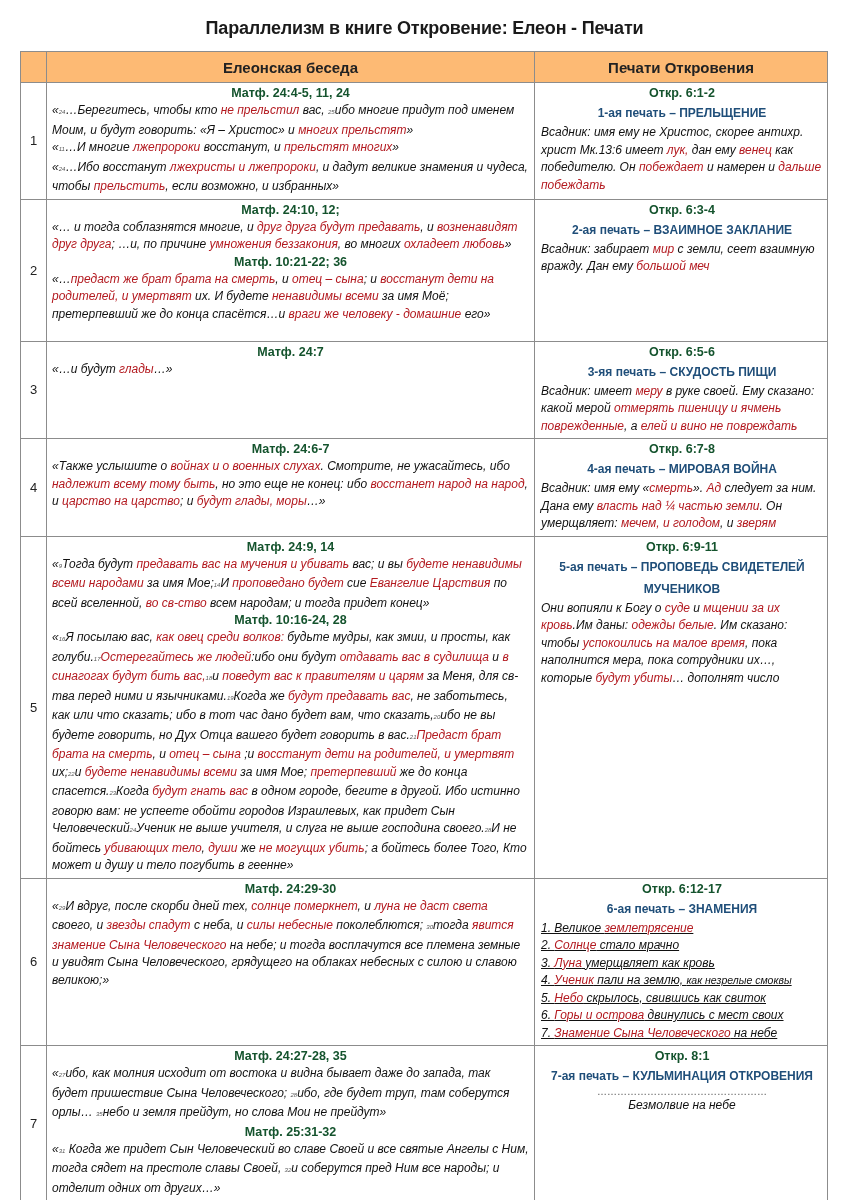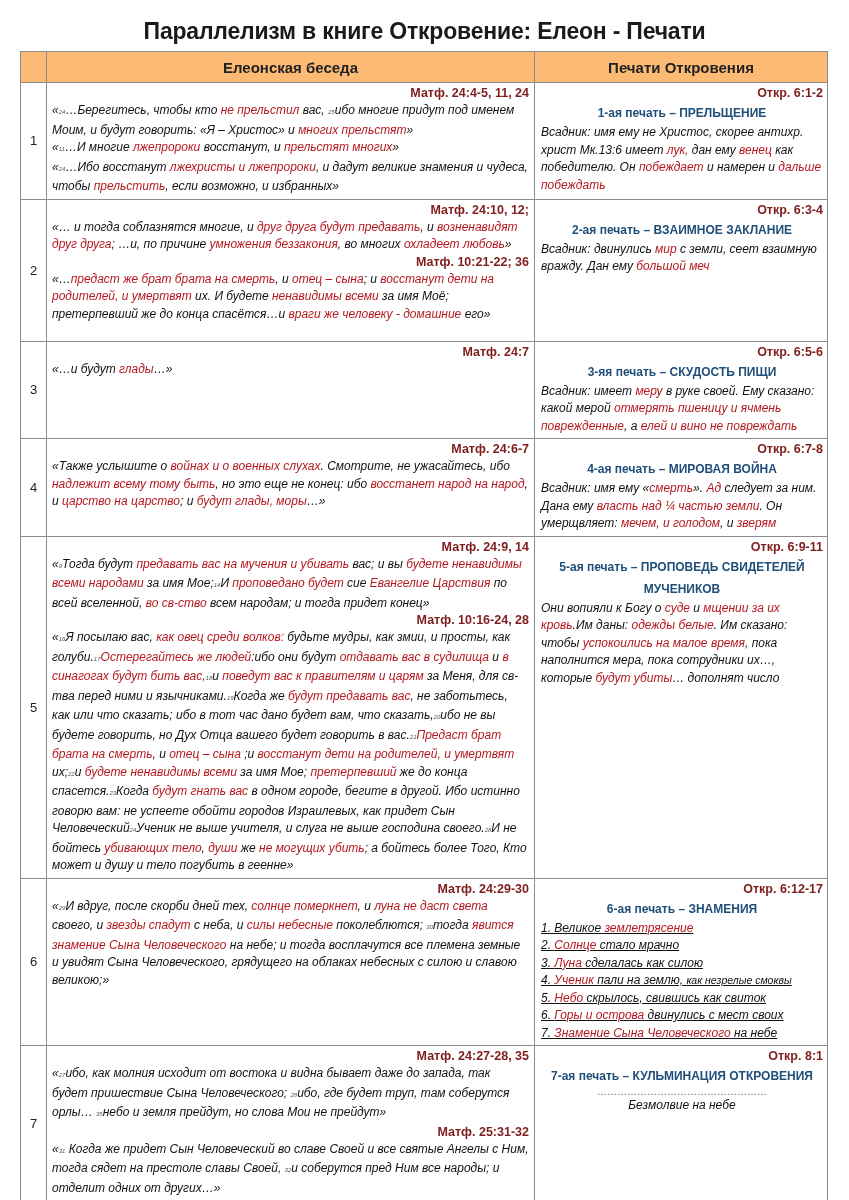--- a/index.html
+++ b/index.html
@@ -1,24 +1,24 @@
 <!DOCTYPE html>
 <html><head>
 <meta charset="utf-8">
 <style>
   html, body { margin: 0; padding: 0; background: #ffffff; }
   body { width: 849px; height: 1200px; position: relative; font-family: "Liberation Sans", "DejaVu Sans", sans-serif; color: #111; }
-  .title { position: absolute; left: 0; top: 18px; width: 849px; text-align: center; font-size: 23px; font-weight: bold; color: #1a1a1a; letter-spacing: -0.2px; }
+  .title { position: absolute; left: 0; top: 18px; width: 849px; text-align: center; font-size: 18px; font-weight: bold; color: #1a1a1a; letter-spacing: -0.2px; }
   table.grid { position: absolute; left: 20px; top: 51px; width: 807px; border-collapse: collapse; table-layout: fixed; }
   table.grid td, table.grid th { border: 1.5px solid #8c8c8c; vertical-align: top; padding: 0; }
   col.c-num { width: 26px; } col.c-left { width: 488px; } col.c-right { width: 293px; }
   th { height: 30px; background: #fdba74; font-size: 15px; font-weight: bold; color: #222; text-align: center; vertical-align: middle !important; }
   td.num { text-align: center; vertical-align: middle !important; font-size: 13px; color: #222; }
   .cell { padding: 2px 5px 3px 5px; font-size: 12px; line-height: 17.5px; font-style: italic; }
-  .ref { display: block; text-align: right; font-style: normal; font-weight: bold; font-size: 12.5px; line-height: 17px; color: #7f1d1d; }
+  .ref { display: block; text-align: center; font-style: normal; font-weight: bold; font-size: 12.5px; line-height: 17px; color: #14532d; }
   .seal { display: block; text-align: center; font-style: normal; font-weight: bold; font-size: 12px; line-height: 22px; color: #1f4e79; }
   .r { color: #b3191f; }
   .v { font-size: 6px; vertical-align: baseline; color: #555; }
   .para { display: block; }
   .list-item { display: block; text-decoration: underline; }
   .small { font-size: 10.5px; }
   .dots { display: block; text-align: center; letter-spacing: 0; color: #555; line-height: 10px; font-style: normal; font-size: 10px; }
   .centered { display: block; text-align: center; }
   .right .cell { padding-left: 6px; padding-right: 4px; }
 </style>
@@ -66,21 +66,21 @@
             <span class="ref">Матф. 24:10, 12;</span>
             <span class="para"><span>«… и тогда соблазнятся многие, и </span><span class="r">друг друга будут предавать</span><span>, и </span><span class="r">возненавидят друг друга</span><span>; …и, по причине </span><span class="r">умножения беззакония</span><span>, во многих </span><span class="r">охладеет любовь</span><span>»</span></span>
             <span class="ref">Матф. 10:21-22; 36</span>
             <span class="para"><span>«…</span><span class="r">предаст же брат брата на смерть</span><span>, и </span><span class="r">отец – сына</span><span>; и </span><span class="r">восстанут дети на родителей, и умертвят</span><span> их. И будете </span><span class="r">ненавидимы всеми</span><span> за имя Моё; претерпевший же до конца спасётся…и </span><span class="r">враги же человеку - домашние</span><span> его»</span></span>
           </div>
         </td>
         <td class="right">
           <div class="cell">
             <span class="ref">Откр. 6:3-4</span>
             <span class="seal">2-ая печать – ВЗАИМНОЕ ЗАКЛАНИЕ</span>
-            <span class="para"><span>Всадник: двинулись </span><span class="r">мир</span><span> с земли, сеет взаимную вражду. Дан ему </span><span class="r">большой меч</span></span>
+            <span class="para"><span>Всадник: забирает </span><span class="r">мир</span><span> с земли, сеет взаимную вражду. Дан ему </span><span class="r">большой меч</span></span>
           </div>
         </td>
       </tr>
       <tr style="height: 94px;">
         <td class="num">3</td>
         <td class="left">
           <div class="cell">
             <span class="ref">Матф. 24:7</span>
             <span class="para"><span>«…и  будут </span><span class="r">глады</span><span>…»</span></span>
           </div>
@@ -135,21 +135,21 @@
             <span class="para"><span>«</span><span class="v">29</span><span>И вдруг, после скорби дней тех, </span><span class="r">солнце померкнет</span><span>, и </span><span class="r">луна не даст света</span><span> своего, и </span><span class="r">звезды спадут</span><span> с неба, и </span><span class="r">силы небесные</span><span> поколеблются;  </span><span class="v">30</span><span>тогда </span><span class="r">явится знамение Сына Человеческого</span><span> на небе; и тогда восплачутся все племена земные и увидят Сына Человеческого, грядущего на облаках небесных с силою и славою великою;»</span></span>
           </div>
         </td>
         <td class="right">
           <div class="cell">
             <span class="ref">Откр. 6:12-17</span>
             <span class="seal">6-ая печать – ЗНАМЕНИЯ</span>
             <div class="list">
               <span class="list-item"><span>1. Великое </span><span class="r">землетрясение</span></span>
               <span class="list-item"><span>2. </span><span class="r">Солнце</span><span> стало мрачно</span></span>
-              <span class="list-item"><span>3. </span><span class="r">Луна</span><span> сделалась как силою</span></span>
+              <span class="list-item"><span>3. </span><span class="r">Луна</span><span> умерщвляет как кровь</span></span>
               <span class="list-item"><span>4. </span><span class="r">Ученик</span><span> пали на землю, </span><span class="small">как незрелые смоквы</span></span>
               <span class="list-item"><span>5. </span><span class="r">Небо</span><span> скрылось, свившись как свиток</span></span>
               <span class="list-item"><span>6. </span><span class="r">Горы и острова</span><span> двинулись с мест своих</span></span>
               <span class="list-item"><span>7. </span><span class="r">Знамение Сына Человеческого</span><span> на небе</span></span>
             </div>
           </div>
         </td>
       </tr>
       <tr style="height: 155px;">
         <td class="num">7</td>

